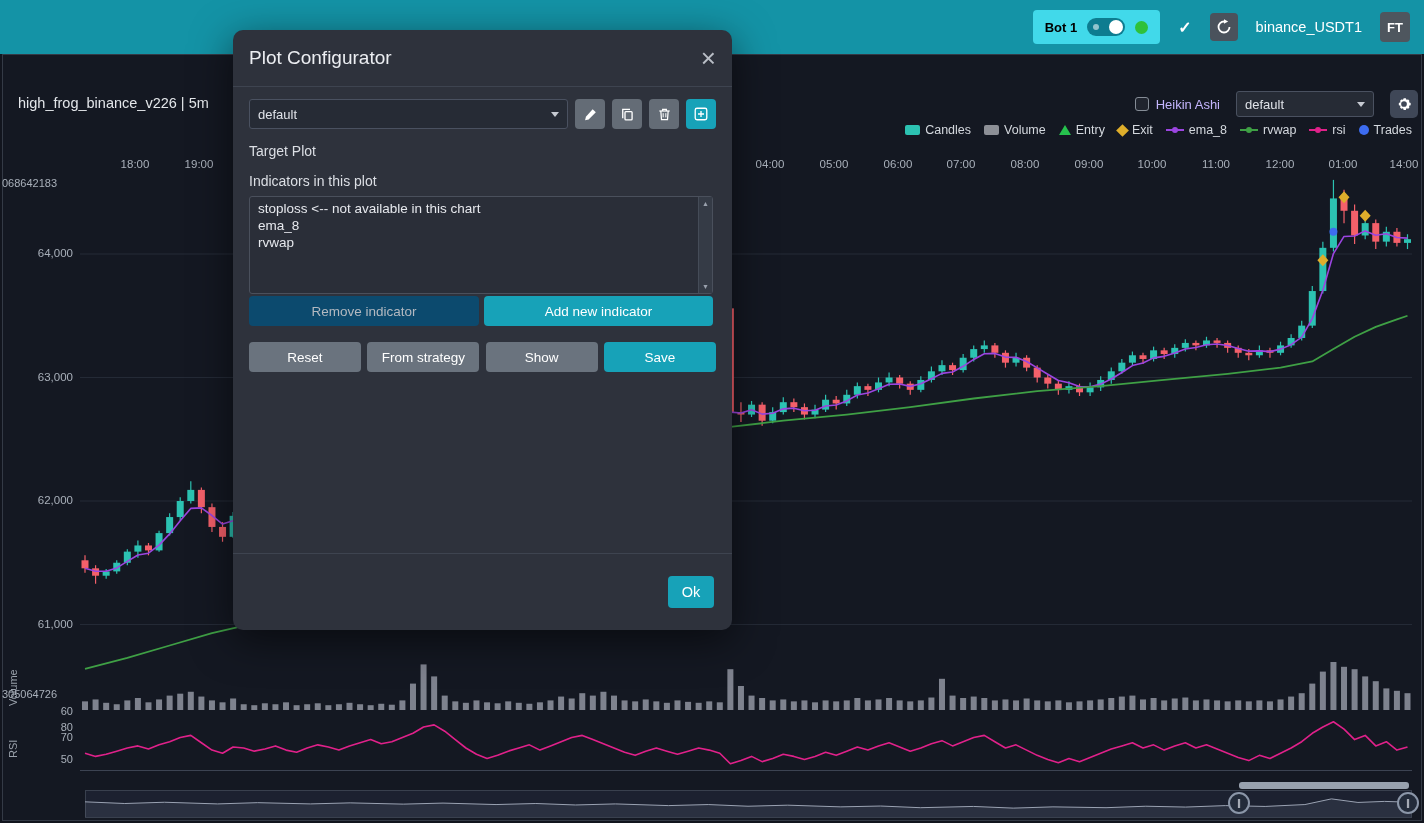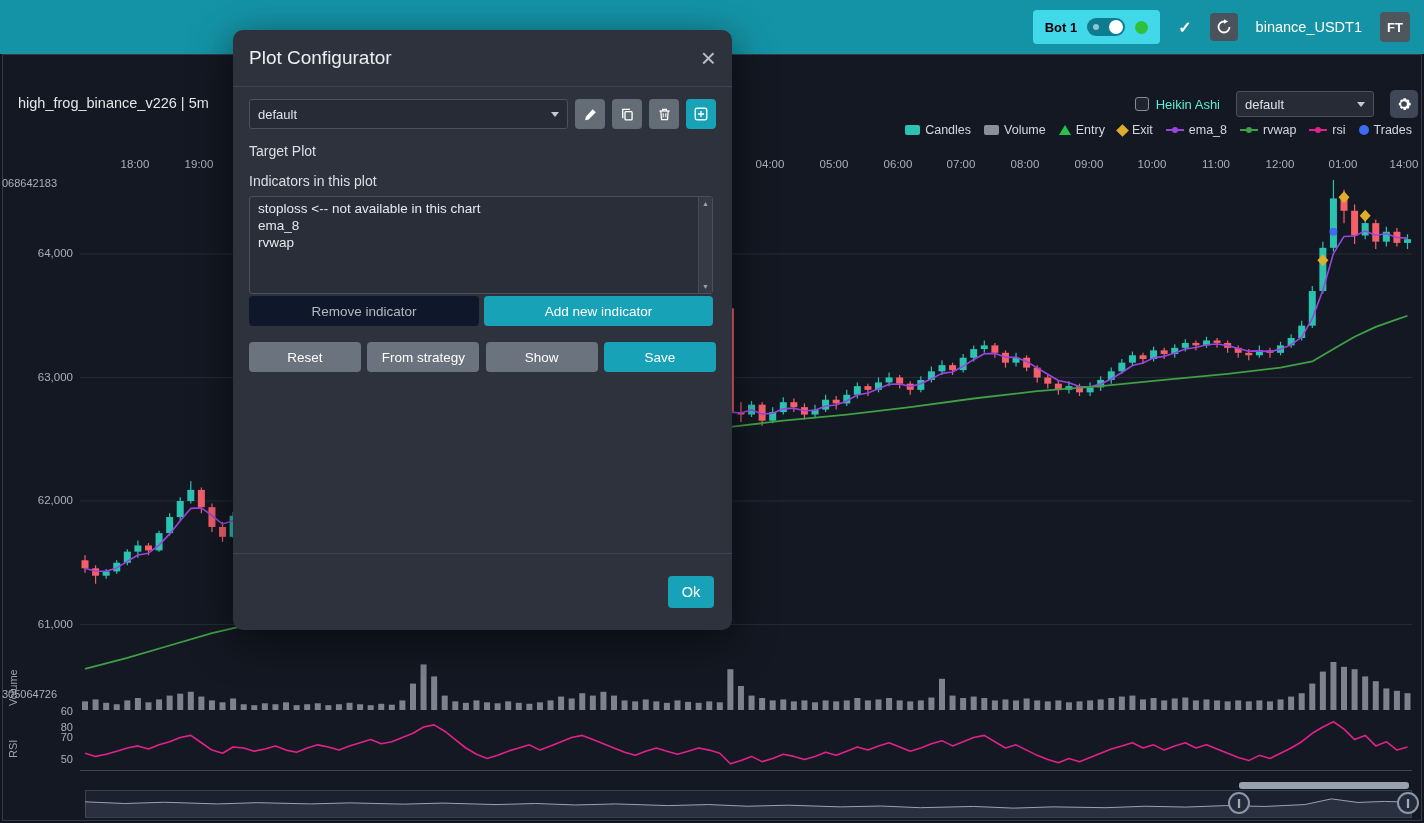--- a/index.html
+++ b/index.html
@@ -22,21 +22,21 @@
   .icon-btn{width:28px;height:28px;border:none;border-radius:4px;background:#4a525c;
             display:flex;align-items:center;justify-content:center;cursor:pointer}
   .botname{color:#fff;font-size:14.5px;cursor:pointer}
   .ft-btn{width:30px;height:30px;border:none;border-radius:4px;background:#4e565e;color:#fff;
           font-weight:bold;font-size:13px;cursor:pointer;font-family:inherit}
 
   
   #chart-panel{position:absolute;top:54px;left:2px;right:2px;bottom:2px;border:1px solid #343a46;background:#141822}
   #chart-title{position:absolute;left:18px;top:95px;font-size:14.5px;color:#e3e6ea;z-index:2}
   #chart-controls{position:absolute;top:90px;right:6px;display:flex;align-items:center;gap:16px;height:28px;z-index:2}
-  .ha{display:flex;gap:7px;align-items:center;font-size:13px;color:#5eead4;cursor:pointer}
+  .ha{display:flex;gap:7px;align-items:center;font-size:13px;color:#c4b5fd;cursor:pointer}
   .cb{width:14px;height:14px;border:1px solid #858c96;border-radius:3px;background:#20242e}
   .select{background:#262b35;border:1px solid #4a5160;border-radius:3px;color:#dfe2e8;font-size:13px;
           display:flex;align-items:center;justify-content:space-between;padding:0 8px;cursor:pointer}
   .select.sm{width:138px;height:26px}
   .chev{width:0;height:0;border-left:4px solid transparent;border-right:4px solid transparent;
         border-top:5px solid #c6cad2;margin-left:8px}
   .gear-btn{width:28px;height:28px;background:#3f4757;border:none;border-radius:5px;
             display:flex;align-items:center;justify-content:center;cursor:pointer}
 
   #legend{position:absolute;top:123px;right:12px;display:flex;align-items:center;gap:13px;
@@ -84,21 +84,21 @@
   .lb-scroll{position:absolute;right:0;top:0;bottom:0;width:14px;background:#353b46;border-left:1px solid #454c58;
              display:flex;flex-direction:column;justify-content:space-between;align-items:center;
              font-size:7px;color:#9aa1ad;padding:3px 0}
   .lb-scroll span{cursor:pointer}
   .lb-items{position:absolute;left:0;top:0;right:14px;bottom:0;overflow:hidden;padding:3px 0}
   .lb-item{font-size:13.5px;color:#e6e8ed;padding:1px 8px;white-space:nowrap;cursor:pointer}
   .lb-item.selected{background:#878e99;color:#15171c}
   .target-row{display:flex;align-items:flex-end;gap:7px}
   .indicator-btn-row{display:flex;gap:5px;margin-top:2px}
   .btn{border:none;border-radius:4px;color:#fff;font-size:13.5px;height:30px;cursor:pointer;font-family:inherit}
-  #btn-remove{width:230px;background:#0f172a;color:#b3b9c0}
+  #btn-remove{width:230px;background:#0c4a6e;color:#b3b9c0}
   #btn-add{width:229px;background:#17a2b8}
   .action-row{display:flex;gap:6px;margin-top:16px;justify-content:space-between}
   .action-row .btn{width:112px}
   .btn.sec{background:#6a737e}
   .btn.teal{background:#17a2b8}
   .modal-footer{margin-top:auto;border-top:1px solid #3e4450;padding:22px 18px;display:flex;justify-content:flex-end}
   #btn-ok{width:46px;height:32px;font-size:14.5px}
 </style>
 </head>
 <body>

